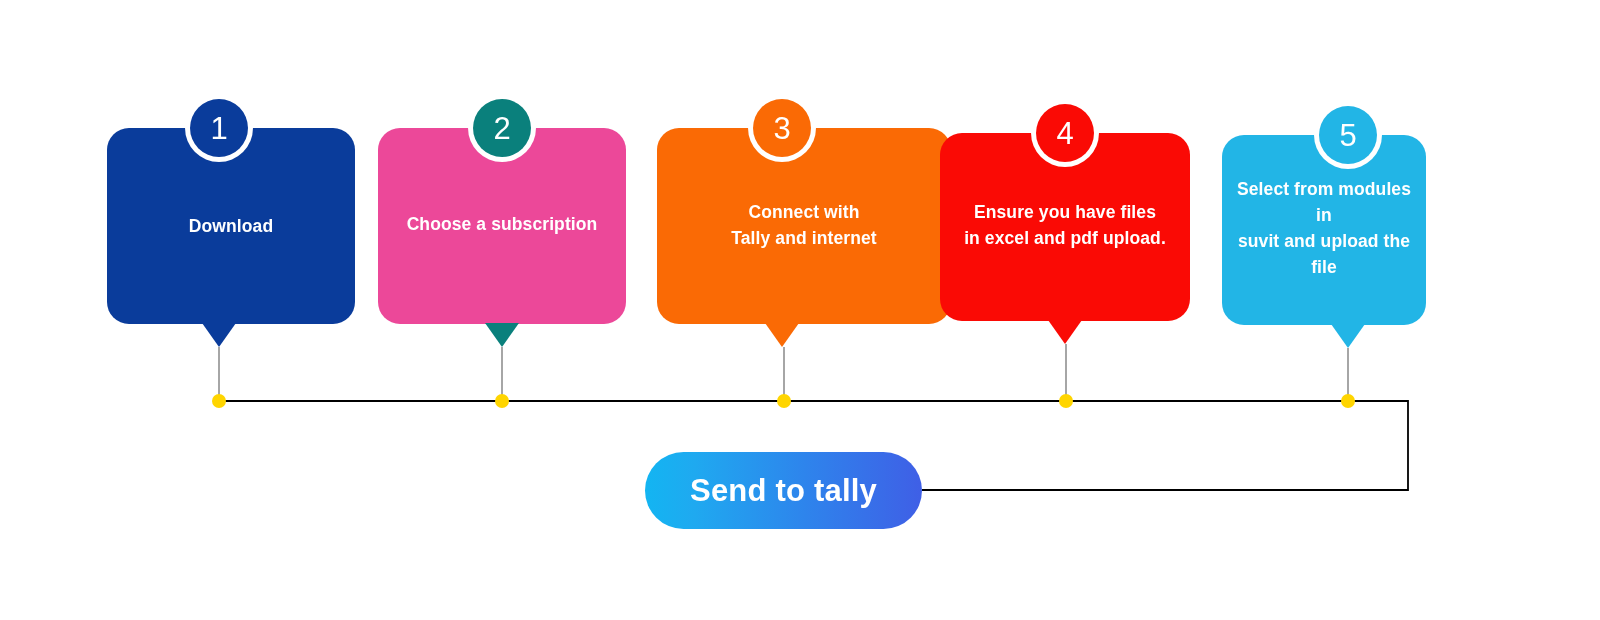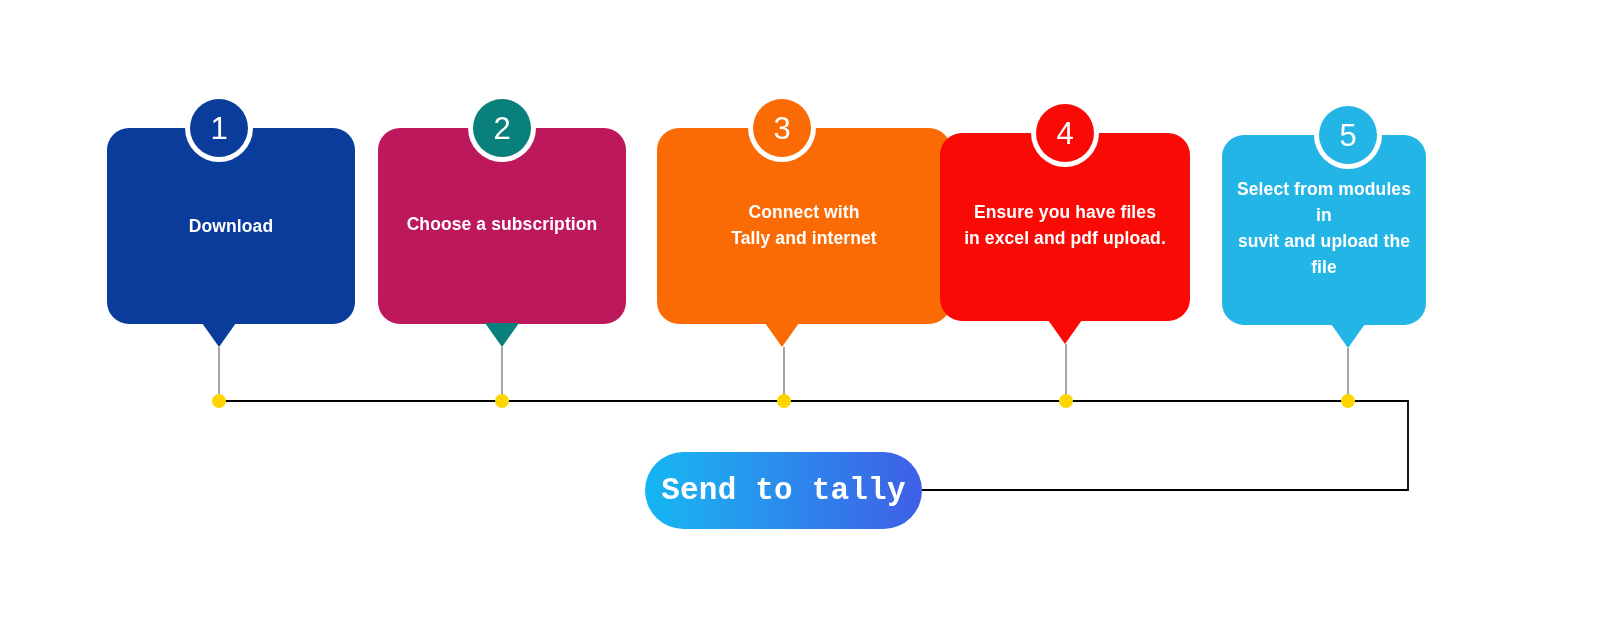--- a/index.html
+++ b/index.html
@@ -93,21 +93,21 @@
   #send-button {
     position: absolute;
     left: 645px;
     top: 452px;
     width: 277px;
     height: 77px;
     border: none;
     border-radius: 40px;
     background: linear-gradient(90deg, #13B5F2 0%, #1FA9F0 18%, #2E84EC 58%, #3F5FE6 100%);
     color: #ffffff;
-    font-family: Liberation Mono, monospace;
+    font-family: Liberation Sans, sans-serif;
     font-size: 31px;
     font-weight: 600;
     letter-spacing: 0.2px;
     z-index: 4;
     cursor: pointer;
     padding: 0;
   }
 </style>
 </head>
 <body>
@@ -138,21 +138,21 @@
       <div class="step" style="left: 95px; top: 128px; width: 248px; height: 196px;">
         <div class="card" style="width: 248px; height: 196px; background: rgb(10, 60, 155); margin-left: 12px;">
           <div class="card-text" style="top: 0px;">Download</div>
         </div>
         <div class="tail" style="left: 107px; top: 195px; border-top: 24px solid rgb(10, 60, 155);"></div>
         <div class="badge" style="left: 90px; top: -34px;">
           <div class="badge-inner" style="background: rgb(10, 60, 155);">1</div>
         </div>
       </div>
       <div class="step" style="left: 378px; top: 128px; width: 248px; height: 196px;">
-        <div class="card" style="width: 248px; height: 196px; background: #be185d;">
+        <div class="card" style="width: 248px; height: 196px; background: #ec4899;">
           <div class="card-text" style="top: -2px;">Choose a subscription</div>
         </div>
         <div class="tail" style="left: 107px; top: 195px; border-top: 24px solid rgb(10, 128, 124);"></div>
         <div class="badge" style="left: 90px; top: -34px;">
           <div class="badge-inner" style="background: rgb(10, 128, 124);">2</div>
         </div>
       </div>
       <div class="step" style="left: 657px; top: 128px; width: 250px; height: 196px;">
         <div class="card" style="width: 294px; height: 196px; background: rgb(250, 106, 5);">
           <div class="card-text" style="top: -1px;">Connect with

